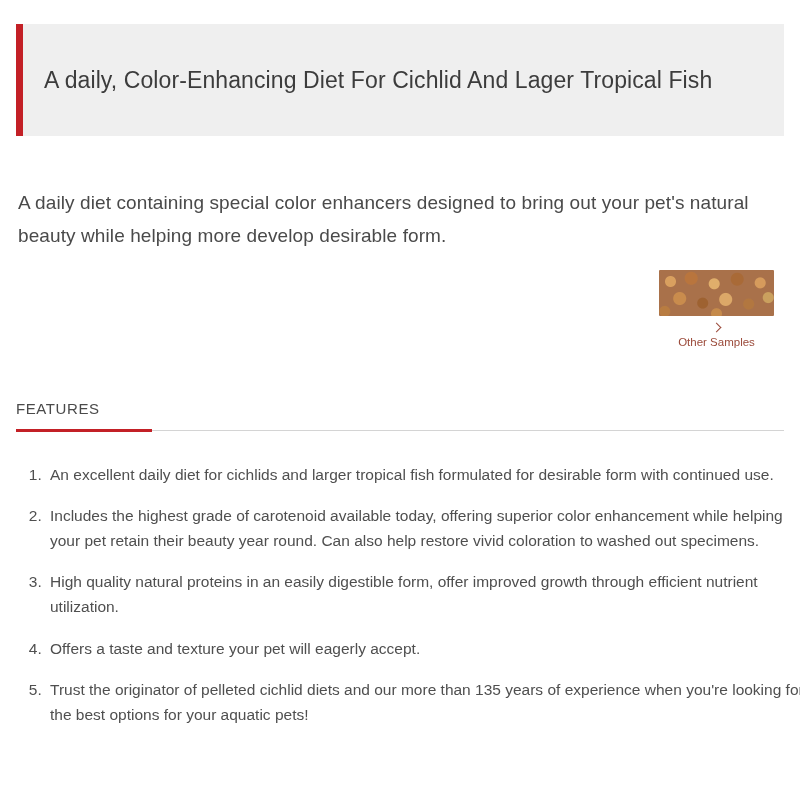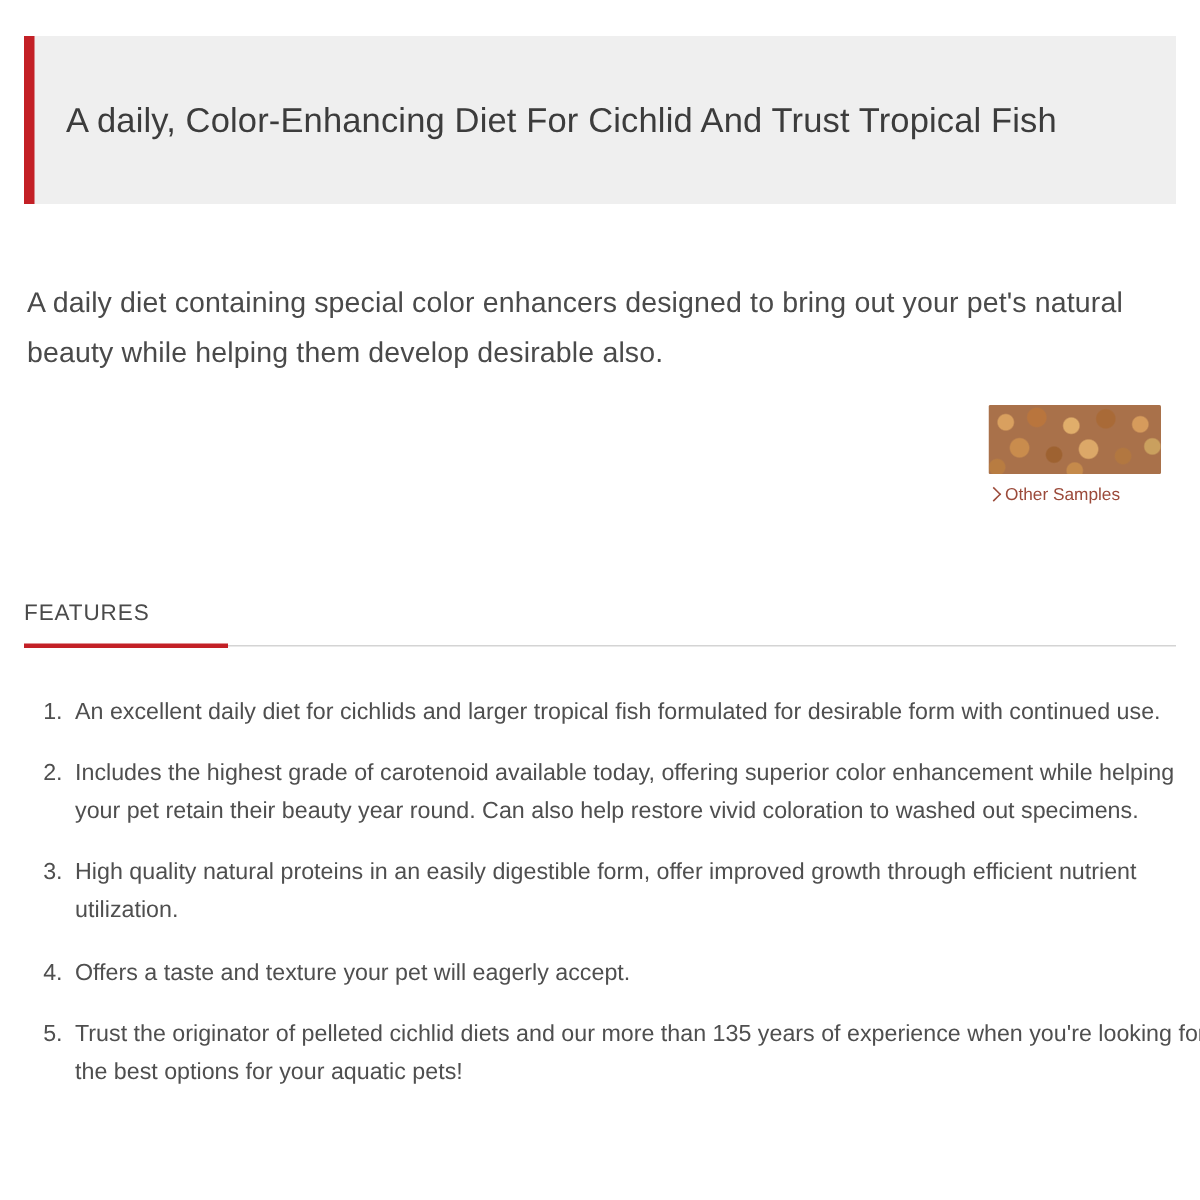--- a/index.html
+++ b/index.html
@@ -89,20 +89,21 @@
   }
   .sample-link {
     margin-top: 8px;
     display: flex;
     align-items: center;
     gap: 4px;
     font-size: 11.5px;
     color: #9b4a3a;
     cursor: pointer;
     white-space: nowrap;
+    flex-direction: column;
   }
   .chev {
     display: inline-block;
     width: 6px;
     height: 6px;
     border-right: 1.4px solid #9b4a3a;
     border-bottom: 1.4px solid #9b4a3a;
     transform: rotate(-45deg);
     margin-bottom: 1px;
   }
@@ -156,24 +157,24 @@
     color: #4f4f4f;
   }
 </style>
 </head>
 <body>
 
 <div class="page">
 
   <div class="title-banner">
     <div class="title-bar"></div>
-    <div class="title-text">A daily, Color-Enhancing Diet For Cichlid And Trust Tropical Fish</div>
+    <div class="title-text">A daily, Color-Enhancing Diet For Cichlid And Lager Tropical Fish</div>
   </div>
 
-  <p class="intro">A daily diet containing special color enhancers designed to bring out your pet's natural beauty while helping them develop desirable also.</p>
+  <p class="intro">A daily diet containing special color enhancers designed to bring out your pet's natural beauty while helping more develop desirable form.</p>
 
   <div class="sample-block">
     <div class="sample-img"></div>
     <div class="sample-link">
       <span class="chev"></span>
       <span>Other Samples</span>
     </div>
   </div>
 
   <div class="features">

